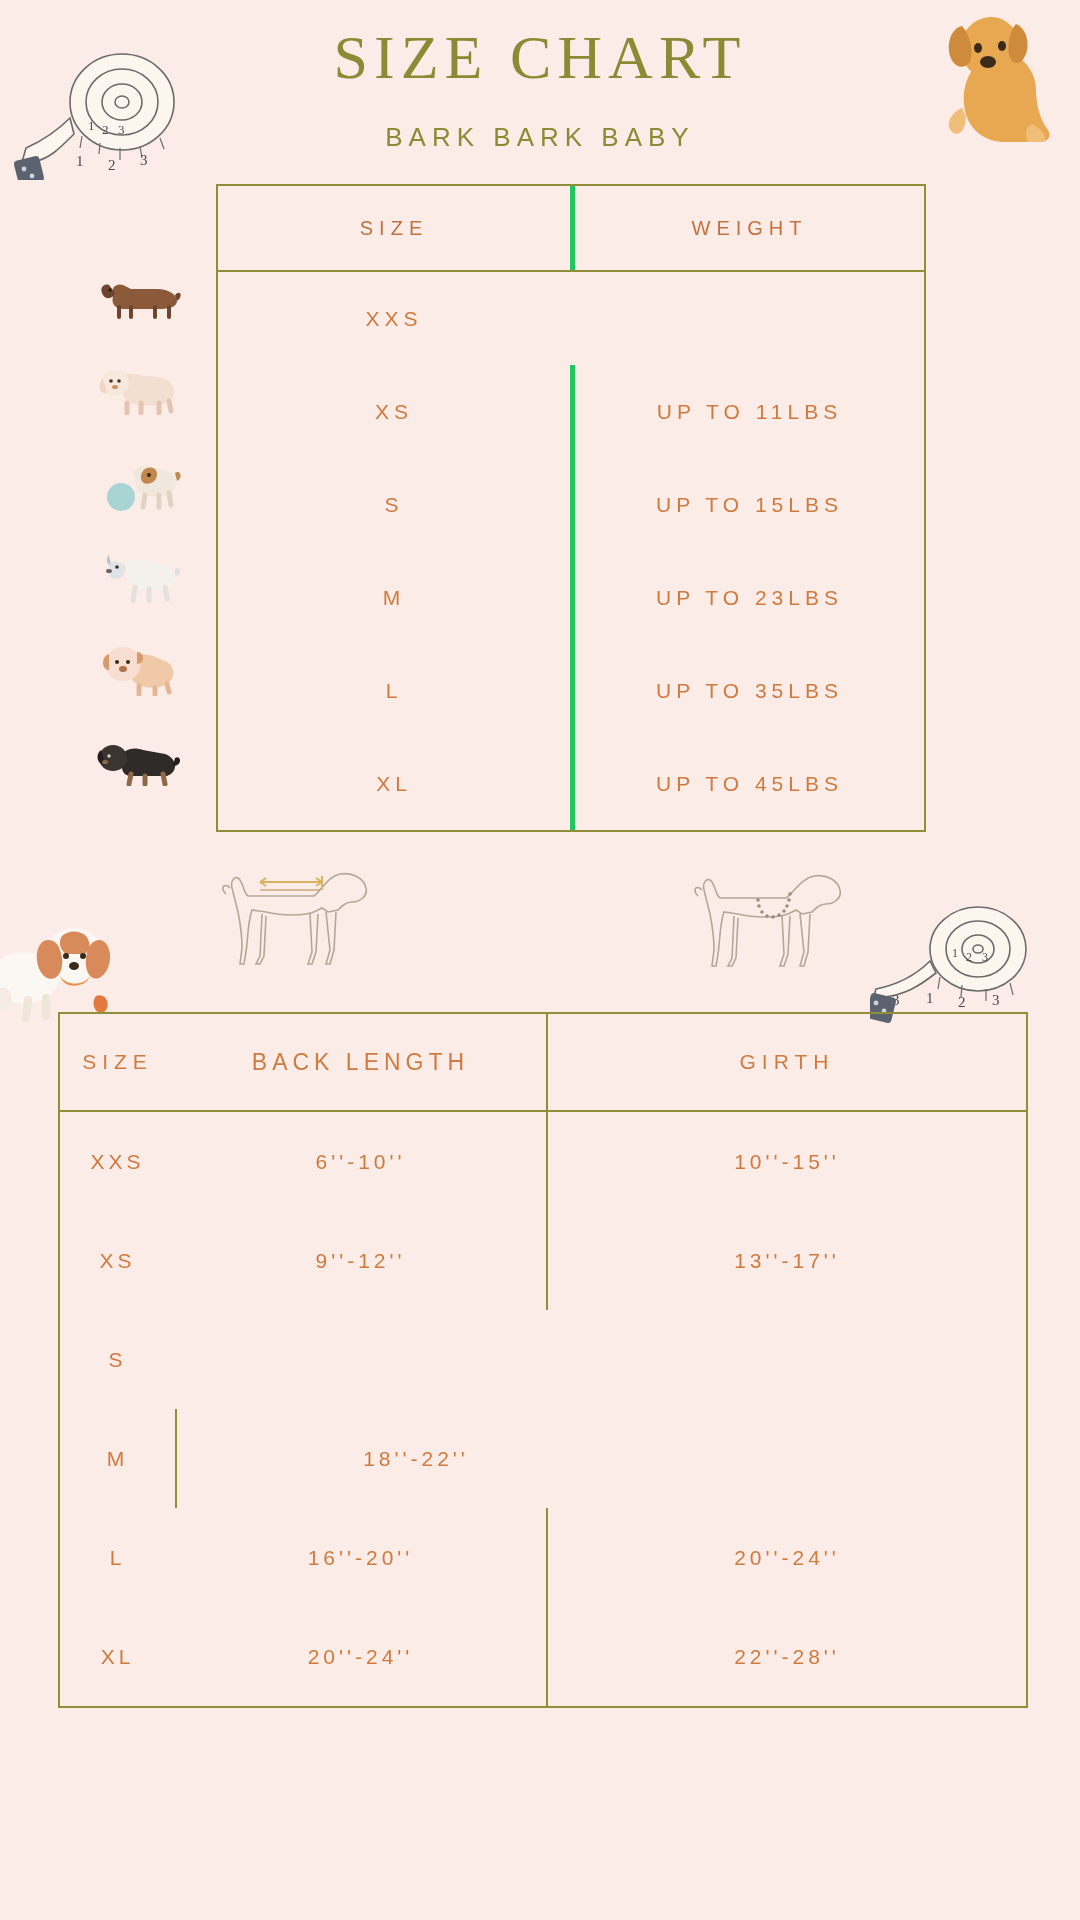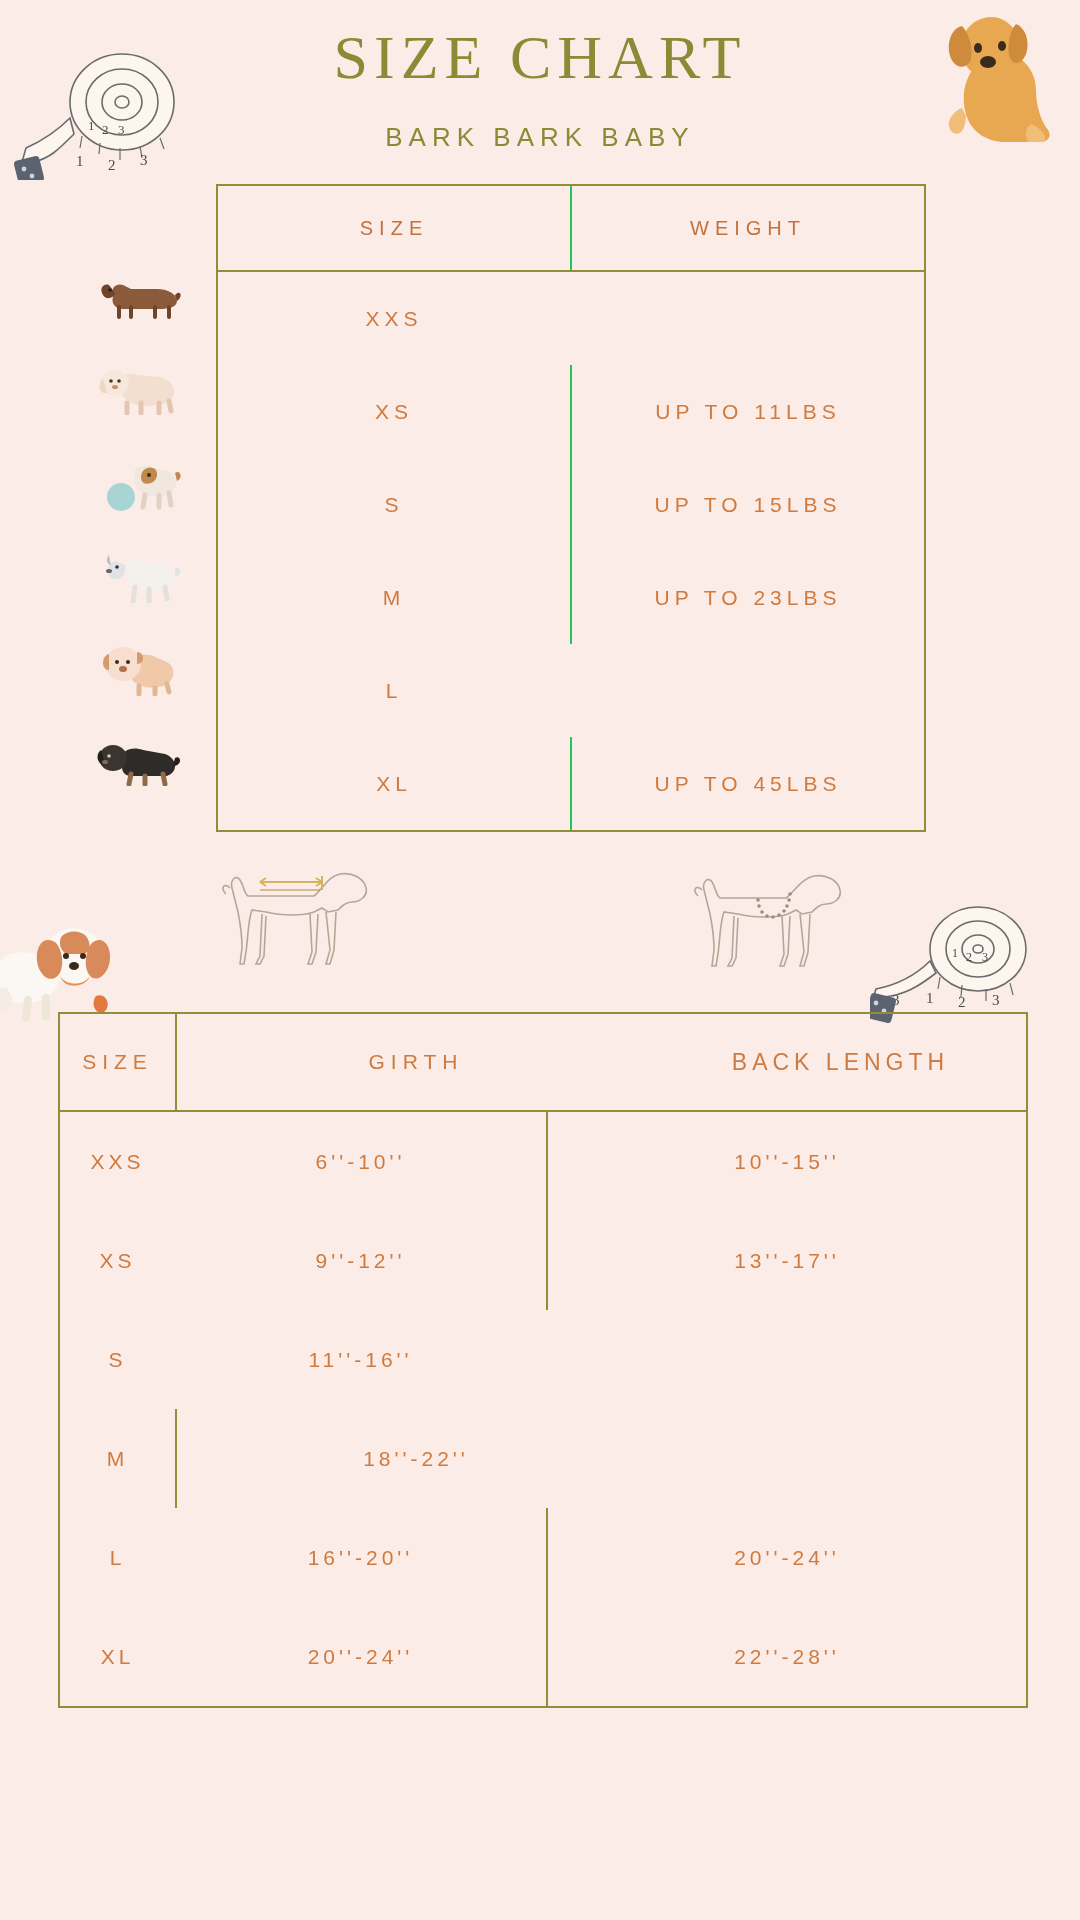--- a/index.html
+++ b/index.html
@@ -61,21 +61,21 @@
   }
   .t1-head .cell {
     display: flex;
     align-items: center;
     justify-content: center;
     font-size: 20px;
     letter-spacing: 6px;
     color: #c2713f;
   }
   .t1-col-a { width: 352px; box-sizing: border-box; }
-  .t1-col-b { width: 354px; box-sizing: border-box; border-left: 2px solid #22c55e; }
+  .t1-col-b { width: 354px; box-sizing: border-box; border-left: 5px solid #22c55e; }
 
   .t1-body { display: block; }
   .t1-row { display: flex; height: 93px; }
   .t1-row .cell {
     display: flex;
     align-items: center;
     justify-content: center;
     font-size: 21px;
     letter-spacing: 5px;
     color: #cf7a3e;
@@ -213,20 +213,21 @@
     <div class="t1-row">
       <div class="cell t1-col-a">S</div>
       <div class="cell t1-col-b">UP TO 15LBS</div>
     </div>
     <div class="t1-row">
       <div class="cell t1-col-a">M</div>
       <div class="cell t1-col-b">UP TO 23LBS</div>
     </div>
     <div class="t1-row">
       <div class="cell t1-col-a">L</div>
+      <div class="cell t1-col-b">UP TO 35LBS</div>
     </div>
     <div class="t1-row">
       <div class="cell t1-col-a">XL</div>
       <div class="cell t1-col-b">UP TO 45LBS</div>
     </div>
   </div>
 </div>
 
 <div class="dog-icons">
   <div class="di">
@@ -380,37 +381,36 @@
     <text x="112" y="56" font-family="'Liberation Serif',serif" font-size="12" fill="#4a4a4a">3</text>
     <rect x="-2" y="90" width="26" height="26" rx="4" transform="rotate(14 11 103)" fill="#5c6370"></rect>
     <circle cx="6" cy="98" r="2.4" fill="#cfd3d8"></circle>
     <circle cx="14" cy="106" r="2.4" fill="#cfd3d8"></circle>
   </svg>
 </div>
 
 <div class="table2">
   <div class="t2-head">
     <div class="cell t2-col-a">SIZE</div>
+    <div class="cell t2-col-b bl">BACK LENGTH</div>
     <div class="cell t2-col-c">GIRTH</div>
-    <div class="cell t2-col-b bl">BACK LENGTH</div>
   </div>
   <div class="t2-body">
     <div class="t2-row">
       <div class="cell t2-col-a">XXS</div>
       <div class="cell t2-col-b">6''-10''</div>
       <div class="cell t2-col-c">10''-15''</div>
     </div>
     <div class="t2-row">
       <div class="cell t2-col-a">XS</div>
       <div class="cell t2-col-b">9''-12''</div>
       <div class="cell t2-col-c">13''-17''</div>
     </div>
     <div class="t2-row">
       <div class="cell t2-col-a">S</div>
-      <div class="cell t2-col-b">11''-16''</div>
     </div>
     <div class="t2-row">
       <div class="cell t2-col-a">M</div>
       <div class="cell t2-col-c">18''-22''</div>
     </div>
     <div class="t2-row">
       <div class="cell t2-col-a">L</div>
       <div class="cell t2-col-b">16''-20''</div>
       <div class="cell t2-col-c">20''-24''</div>
     </div>

